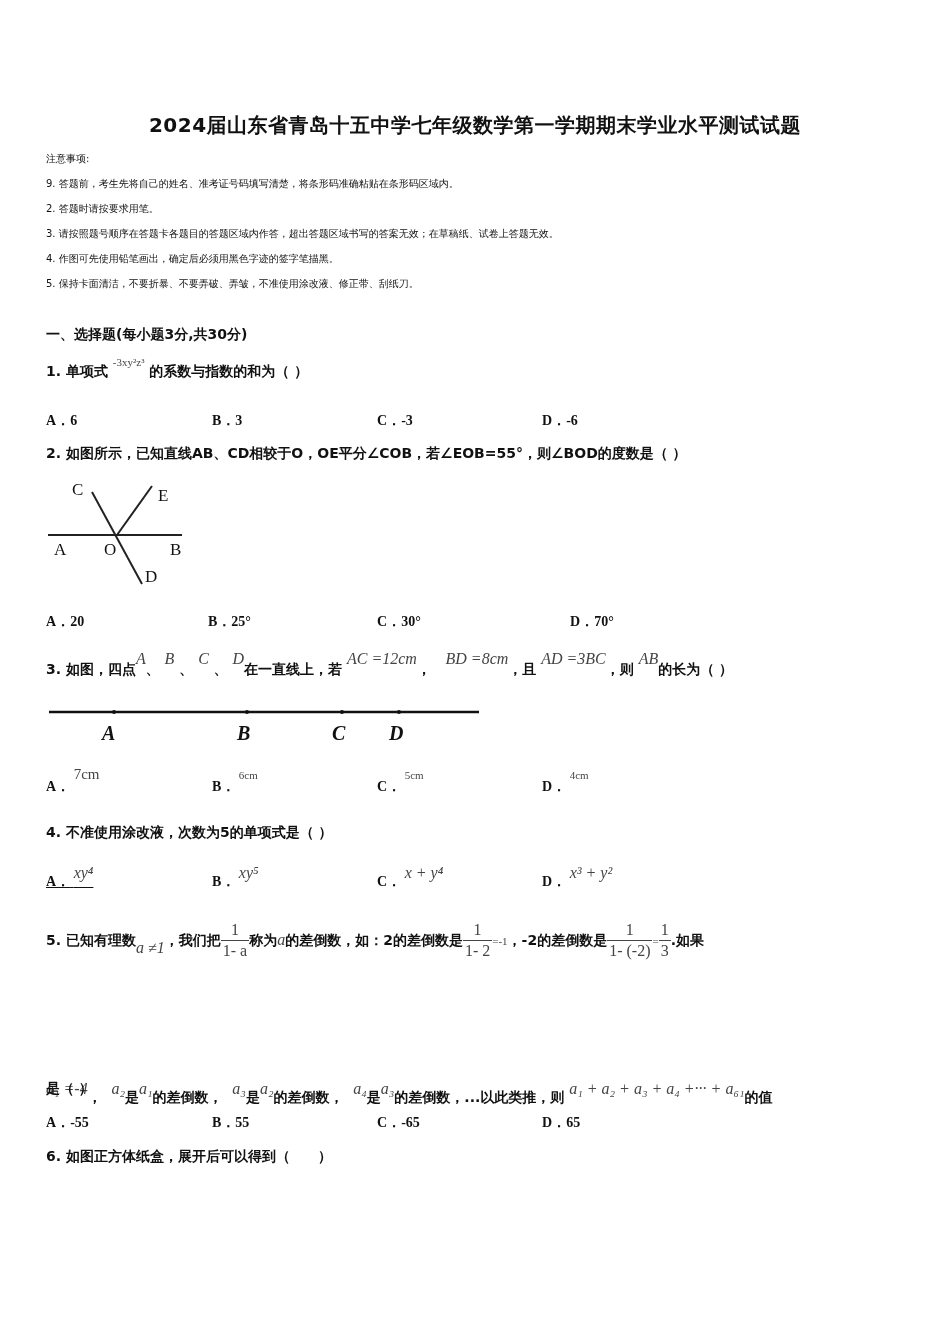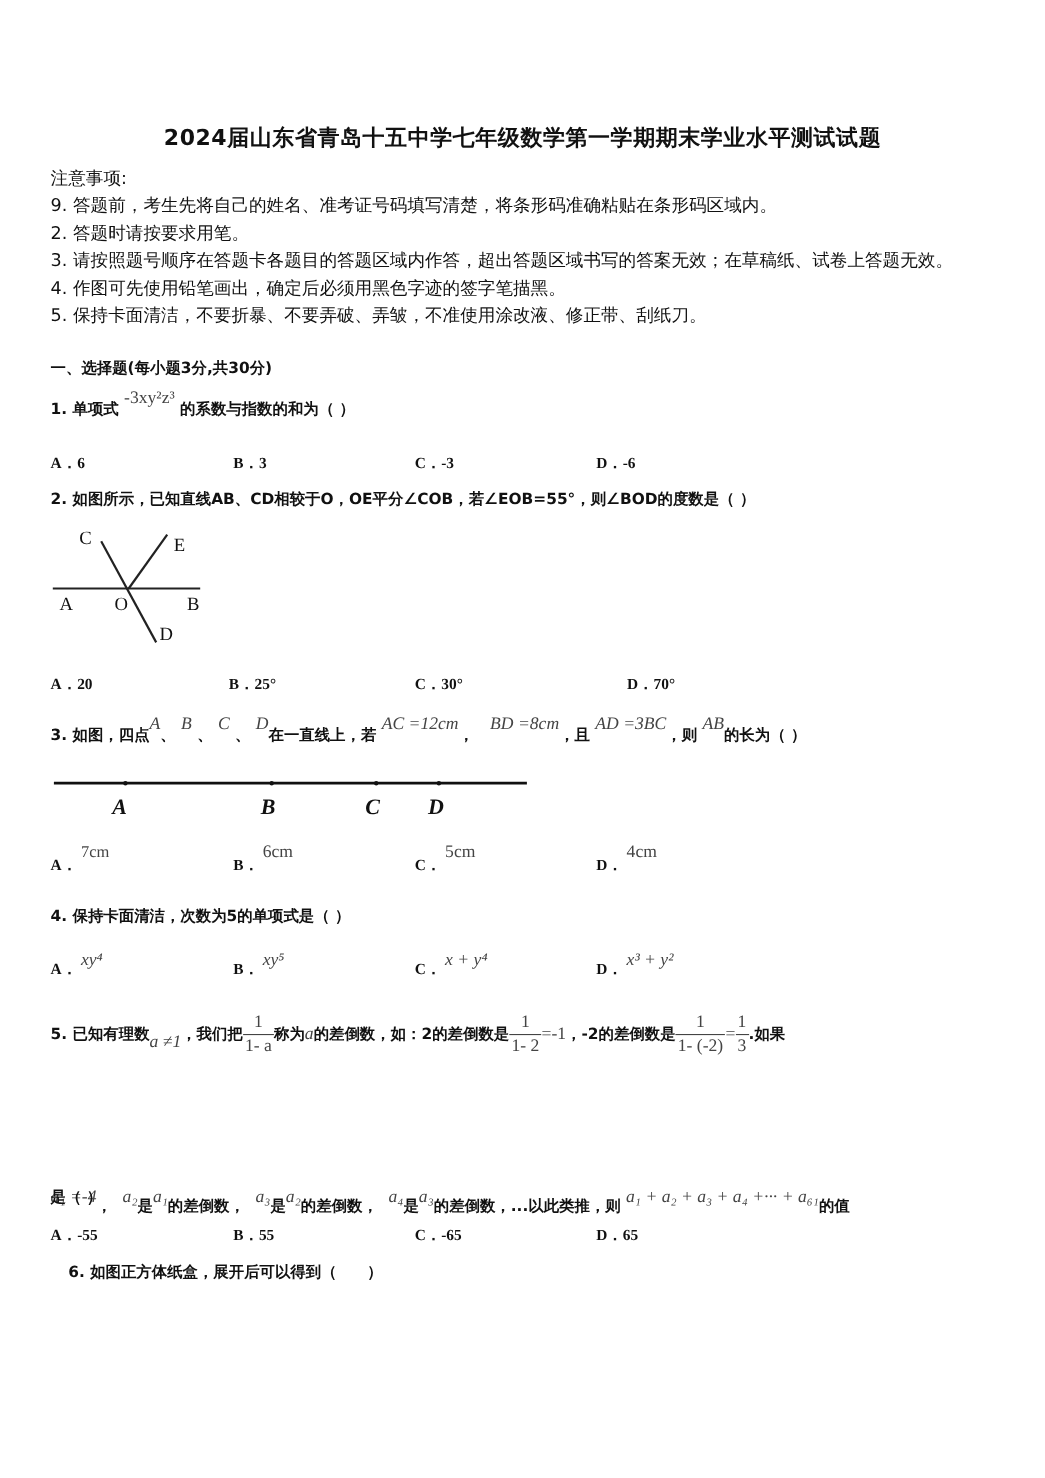--- a/index.html
+++ b/index.html
@@ -1,24 +1,24 @@
 <!DOCTYPE html>
 <html><head>
 <meta charset="utf-8">
 <style>
   html, body { margin:0; padding:0; background:#ffffff; }
   body { width:950px; height:1344px; position:relative; overflow:hidden;
          font-family:"DejaVu Sans", "Liberation Sans", sans-serif; color:#111; }
   .abs { position:absolute; white-space:nowrap; }
   .title { left:0; width:950px; text-align:center; top:112px; font-size:20px; font-weight:bold; letter-spacing:0.5px; }
-  .note { font-size:16px; left:46px; }
+  .note { font-size:10px; left:46px; }
   .q { font-size:14px; font-weight:bold; }
   .opt { font-size:14px; font-weight:bold; font-family:"Liberation Serif", serif; }
   .math { font-family:"Liberation Serif", serif; font-style:italic; font-weight:normal; color:#444; font-size:16px; }
-  .mathn { font-family:"Liberation Serif", serif; font-style:normal; font-weight:normal; color:#444; font-size:16px; }
+  .mathn { font-family:"Liberation Serif", serif; font-style:normal; font-weight:normal; color:#444; font-size:11px; }
   .frac { display:inline-block; text-align:center; vertical-align:middle; font-family:"Liberation Serif", serif; font-weight:normal; color:#444; font-size:16px; }
   .frac .num { display:block; padding:0 2px; border-bottom:1px solid #444; line-height:20px; }
   .frac .den { display:block; padding:0 2px; line-height:20px; }
   svg text { font-family:"Liberation Serif", serif; }
 </style>
 </head>
 <body>
 
 <div class="abs title">2024届山东省青岛十五中学七年级数学第一学期期末学业水平测试试题</div>
 
@@ -81,23 +81,23 @@
   <text x="288" y="40" font-size="20" font-weight="bold" font-style="italic" fill="#111">C</text>
   <text x="345" y="40" font-size="20" font-weight="bold" font-style="italic" fill="#111">D</text>
 </svg>
 <div class="abs opt" style="left:46px; top:778px;"><span>A．</span> <span class="mathn" style="position:relative; top:-12px; font-size:15px;">7cm</span></div>
 <div class="abs opt" style="left:212px; top:778px;"><span>B．</span> <span class="mathn" style="position:relative; top:-12px;">6cm</span></div>
 <div class="abs opt" style="left:377px; top:778px;"><span>C．</span> <span class="mathn" style="position:relative; top:-12px;">5cm</span></div>
 <div class="abs opt" style="left:542px; top:778px;"><span>D．</span> <span class="mathn" style="position:relative; top:-12px;">4cm</span></div>
 
 <div class="abs q" style="left:46px; top:824px;">
   <span>4.</span>
-  <span>保持卡面清洁，次数为5的单项式是（ ）</span>
+  <span>不准使用涂改液，次数为5的单项式是（ ）</span>
 </div>
-<div class="abs opt" style="left:46px; top:872px;"><span>A．</span> <span class="math" style="position:relative; top:-8px;">xy⁴</span></div>
+<div class="abs opt" style="left:46px; top:872px;text-decoration:underline;"><span>A．</span> <span class="math" style="position:relative; top:-8px;">xy⁴</span></div>
 <div class="abs opt" style="left:212px; top:872px;"><span>B．</span> <span class="math" style="position:relative; top:-8px;">xy⁵</span></div>
 <div class="abs opt" style="left:377px; top:872px;"><span>C．</span> <span class="math" style="position:relative; top:-8px;">x + y⁴</span></div>
 <div class="abs opt" style="left:542px; top:872px;"><span>D．</span> <span class="math" style="position:relative; top:-8px;">x³ + y²</span></div>
 
 <div class="abs q" style="left:46px; top:920px; line-height:22px;">
   <span>5.</span>
   <span>已知有理数</span><span class="math" style="position:relative; top:8px;">a ≠1</span><span>，我们把</span><span class="frac"><span class="num">1</span><span class="den">1- a</span></span><span>称为</span><span class="math">a</span><span>的差倒数，如：2的差倒数是</span><span class="frac"><span class="num">1</span><span class="den">1- 2</span></span><span class="mathn">=-1</span><span>，-2的差倒数是</span><span class="frac"><span class="num">1</span><span class="den">1- (-2)</span></span><span class="mathn">=</span><span class="frac"><span class="num">1</span><span class="den">3</span></span><span>.如果</span>
 </div>
 
 <div class="abs q" style="left:46px; top:1088px;">
@@ -107,16 +107,16 @@
   <span class="math" style="position:relative; top:-8px;">a₄</span><span>是</span><span class="math" style="position:relative; top:-8px;">a₃</span><span>的差倒数，...以此类推，则</span>
   <span class="math" style="position:relative; top:-8px;">a₁ + a₂ + a₃ + a₄ +··· + a₆₁</span><span>的值</span>
 </div>
 
 <div class="abs q" style="left:46px; top:1080px;">是（ ）</div>
 <div class="abs opt" style="left:46px; top:1114px;"><span>A．</span><span>-55</span></div>
 <div class="abs opt" style="left:212px; top:1114px;"><span>B．</span><span>55</span></div>
 <div class="abs opt" style="left:377px; top:1114px;"><span>C．</span><span>-65</span></div>
 <div class="abs opt" style="left:542px; top:1114px;"><span>D．</span><span>65</span></div>
 
-<div class="abs q" style="left:46px; top:1148px;margin-left:16px;">
+<div class="abs q" style="left:46px; top:1148px;">
   <span>6.</span>
   <span>如图正方体纸盒，展开后可以得到（　　）</span>
 </div>
 
 </body></html>

